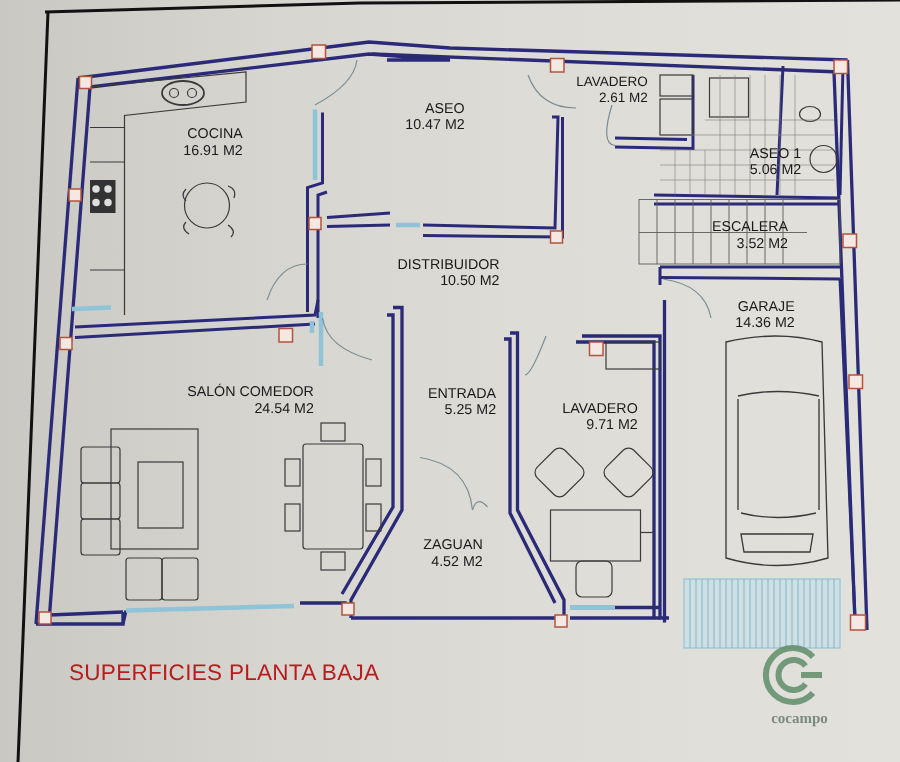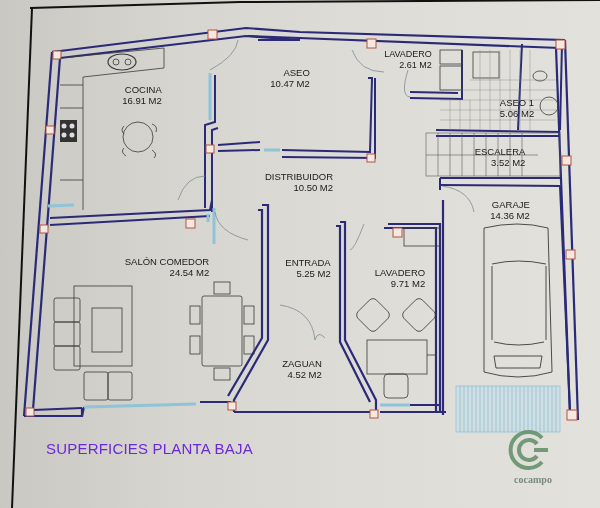--- a/index.html
+++ b/index.html
@@ -12,21 +12,21 @@
   .plan { position: absolute; left: 0; top: 0; width: 600px; height: 508px; }
   .label {
     position: absolute; text-align: right; color: #1a1a1a;
     font-family: "Liberation Sans", sans-serif; font-size: 9.5px; line-height: 11px;
     transform: translate(-50%, 0); white-space: nowrap;
   }
   .label .name { display: block; }
   .label .area { display: block; }
   .title {
     position: absolute; left: 46px; top: 440px;
-    font-size: 15px; color: #6d28d9; letter-spacing: 0.2px;
+    font-size: 15px; color: #b91c1c; letter-spacing: 0.2px;
     font-family: "Liberation Sans", sans-serif;
   }
   .logo { position: absolute; left: 498px; top: 428px; width: 70px; height: 60px; }
   .logo-text {
     position: absolute; left: 0; width: 70px; top: 46px; text-align: center;
     font-size: 10px; color: #7a8a7e; font-weight: bold;
     font-family: Liberation Serif, serif;
   }
 </style>
 </head>

